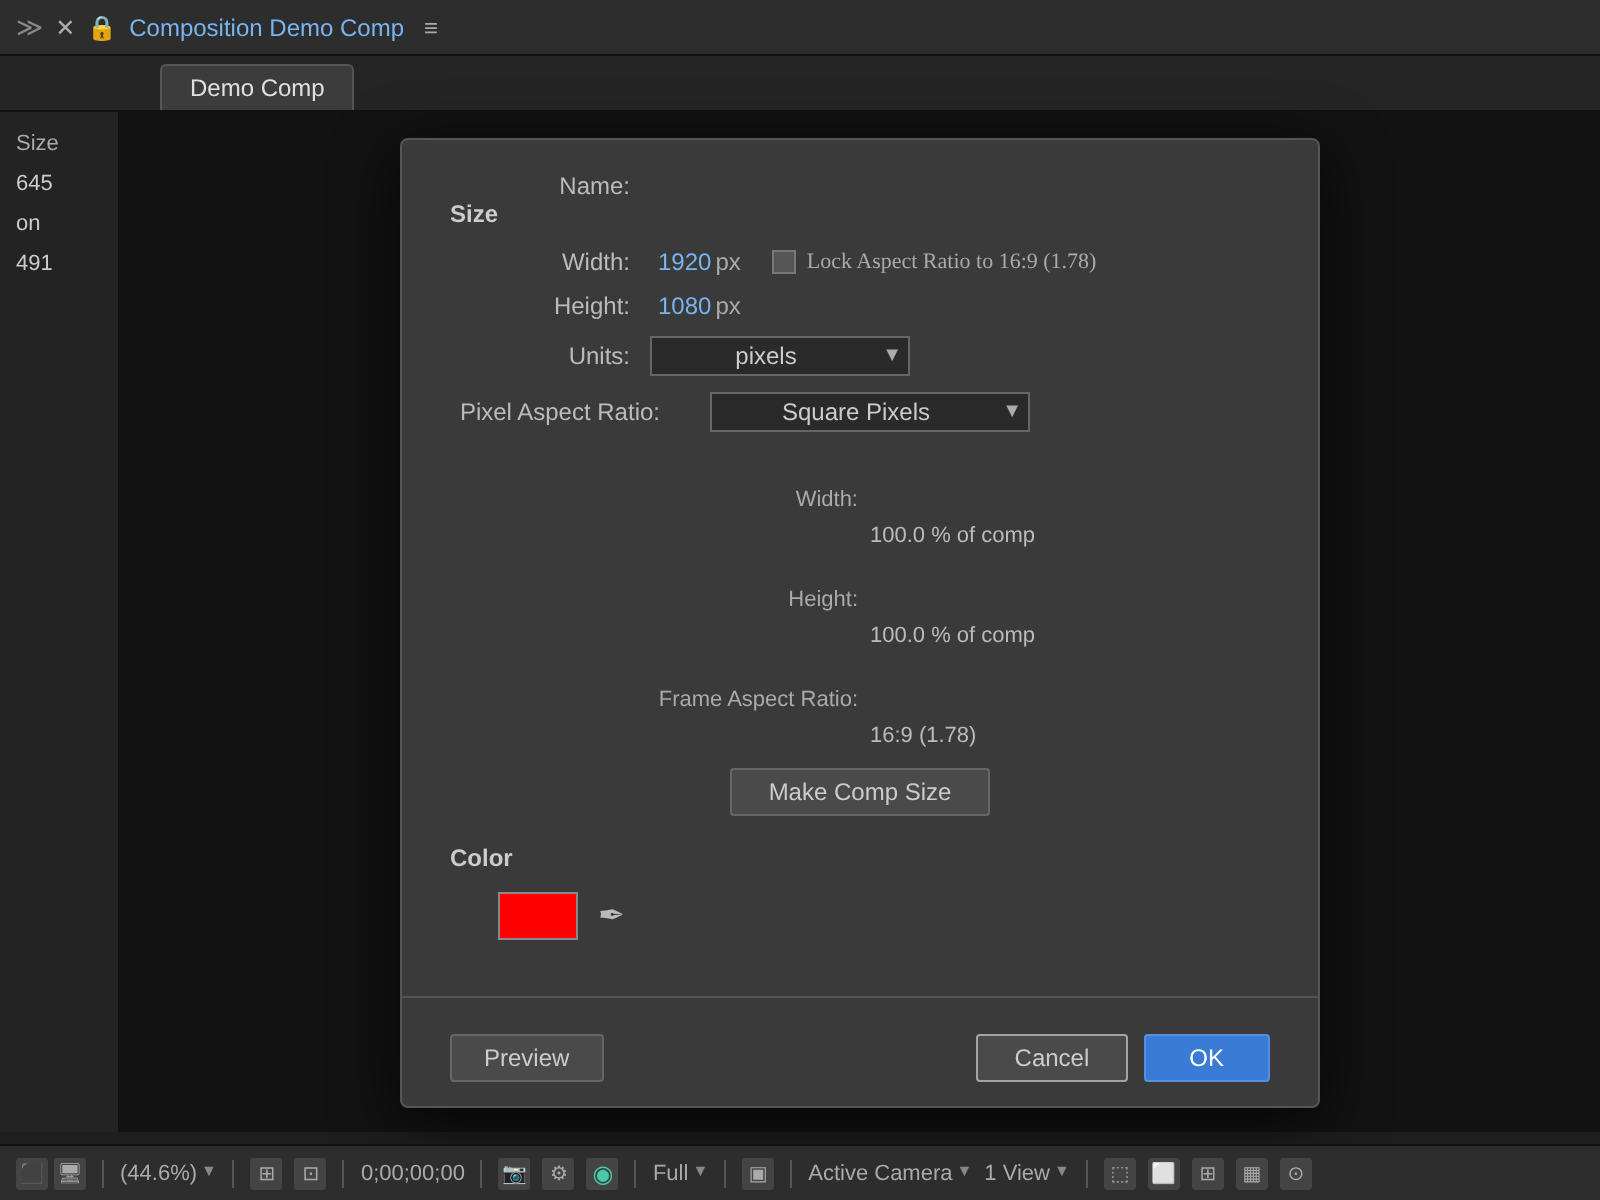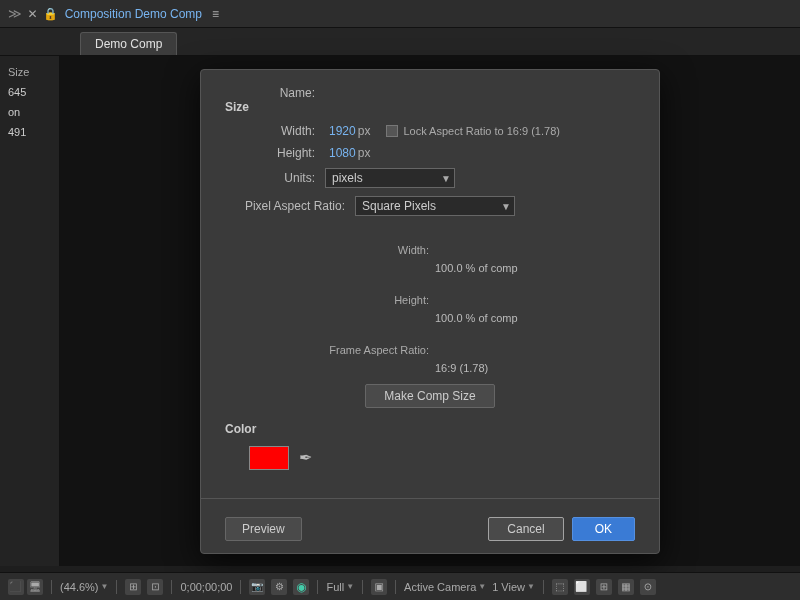--- a/index.html
+++ b/index.html
@@ -175,34 +175,36 @@
     }
     .lock-checkbox {
       width: 12px;
       height: 12px;
       background: #555;
       border: 1px solid #777;
     }
     .lock-label {
       color: #aaa;
       font-size: 11px;
+      font-family: Liberation Serif, serif;
     }
 
     
     .units-select {
       background: #2a2a2a;
       border: 1px solid #666;
       color: #ccc;
       font-size: 12px;
       padding: 2px 6px;
       width: 130px;
       appearance: none;
       -webkit-appearance: none;
       padding-right: 20px;
       position: relative;
+      text-align: center;
     }
     .select-wrapper {
       position: relative;
       display: inline-block;
     }
     .select-arrow {
       position: absolute;
       right: 4px;
       top: 50%;
       transform: translateY(-50%);
@@ -215,21 +217,21 @@
     .par-row {
       display: flex;
       align-items: center;
       margin-bottom: 10px;
     }
     .par-label {
       color: #bbb;
       font-size: 12px;
       width: 130px;
       text-align: right;
-      padding-right: 10px;
+      padding-right: 25px;
     }
 
     
     .info-block {
       margin-left: 100px;
       margin-bottom: 10px;
     }
     .info-row {
       display: flex;
       align-items: center;
@@ -354,21 +356,20 @@
       white-space: nowrap;
     }
     .status-divider {
       width: 1px;
       height: 14px;
       background: #555;
       margin: 0 2px;
     }
     .status-dropdown {
       display: flex;
-      align-items: center;
       gap: 2px;
     }
     .status-arrow {
       font-size: 8px;
       color: #888;
     }
     .status-icon {
       width: 16px;
       height: 16px;
       background: #444;

